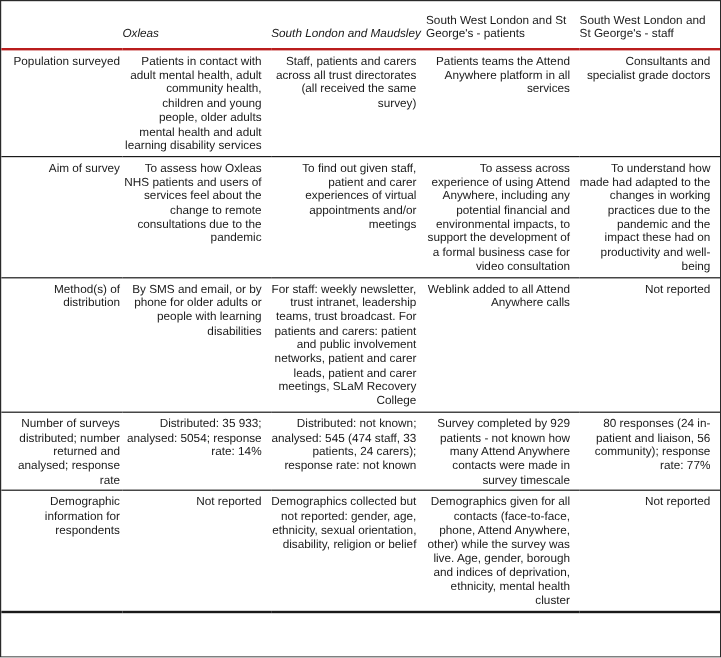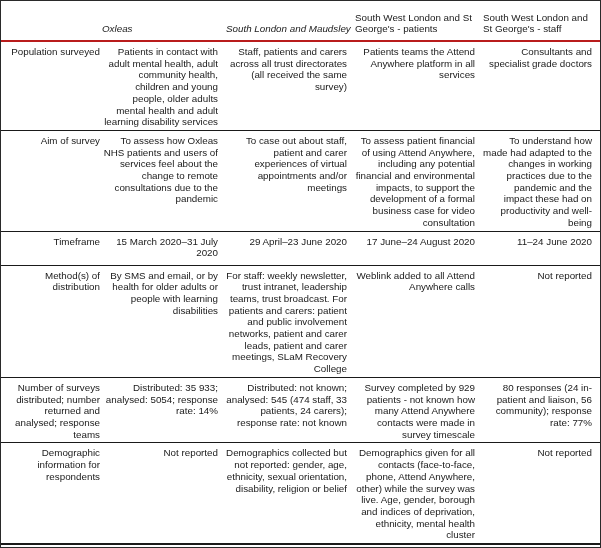--- a/index.html
+++ b/index.html
@@ -83,40 +83,33 @@
       <tr class="h-r1">
         <td class="lbl">Population surveyed</td>
         <td>Patients in contact with adult mental health, adult community health, children and young people, older adults mental health and adult learning disability services</td>
         <td>Staff, patients and carers across all trust directorates (all received the same survey)</td>
         <td>Patients teams the Attend Anywhere platform in all services</td>
         <td>Consultants and specialist grade doctors</td>
       </tr>
       <tr class="h-r2">
         <td class="lbl">Aim of survey</td>
         <td>To assess how Oxleas NHS patients and users of services feel about the change to remote consultations due to the pandemic</td>
-        <td>To case out about staff, patient and carer experiences of virtual appointments and/or meetings</td>
-        <td>To assess patient financial of using Attend Anywhere, including any potential financial and environmental impacts, to support the development of a formal business case for video consultation</td>
+        <td>To find out given staff, patient and carer experiences of virtual appointments and/or meetings</td>
+        <td>To assess across experience of using Attend Anywhere, including any potential financial and environmental impacts, to support the development of a formal business case for video consultation</td>
         <td>To understand how made had adapted to the changes in working practices due to the pandemic and the impact these had on productivity and well-being</td>
-      </tr>
-      <tr class="h-r4">
-        <td class="lbl">Timeframe</td>
-        <td>15 March 2020–31 July 2020</td>
-        <td>29 April–23 June 2020</td>
-        <td>17 June–24 August 2020</td>
-        <td>11–24 June 2020</td>
       </tr>
       <tr class="h-r5">
         <td class="lbl">Method(s) of distribution</td>
-        <td>By SMS and email, or by health for older adults or people with learning disabilities</td>
+        <td>By SMS and email, or by phone for older adults or people with learning disabilities</td>
         <td>For staff: weekly newsletter, trust intranet, leadership teams, trust broadcast. For patients and carers: patient and public involvement networks, patient and carer leads, patient and carer meetings, SLaM Recovery College</td>
         <td>Weblink added to all Attend Anywhere calls</td>
         <td>Not reported</td>
       </tr>
       <tr class="h-r6">
-        <td class="lbl">Number of surveys distributed; number returned and analysed; response teams</td>
+        <td class="lbl">Number of surveys distributed; number returned and analysed; response rate</td>
         <td>Distributed: 35 933; analysed: 5054; response rate: 14%</td>
         <td>Distributed: not known; analysed: 545 (474 staff, 33 patients, 24 carers); response rate: not known</td>
         <td>Survey completed by 929 patients - not known how many Attend Anywhere contacts were made in survey timescale</td>
         <td>80 responses (24 in-patient and liaison, 56 community); response rate: 77%</td>
       </tr>
       <tr class="h-r7">
         <td class="lbl">Demographic information for respondents</td>
         <td>Not reported</td>
         <td>Demographics collected but not reported: gender, age, ethnicity, sexual orientation, disability, religion or belief</td>
         <td>Demographics given for all contacts (face-to-face, phone, Attend Anywhere, other) while the survey was live. Age, gender, borough and indices of deprivation, ethnicity, mental health cluster</td>

